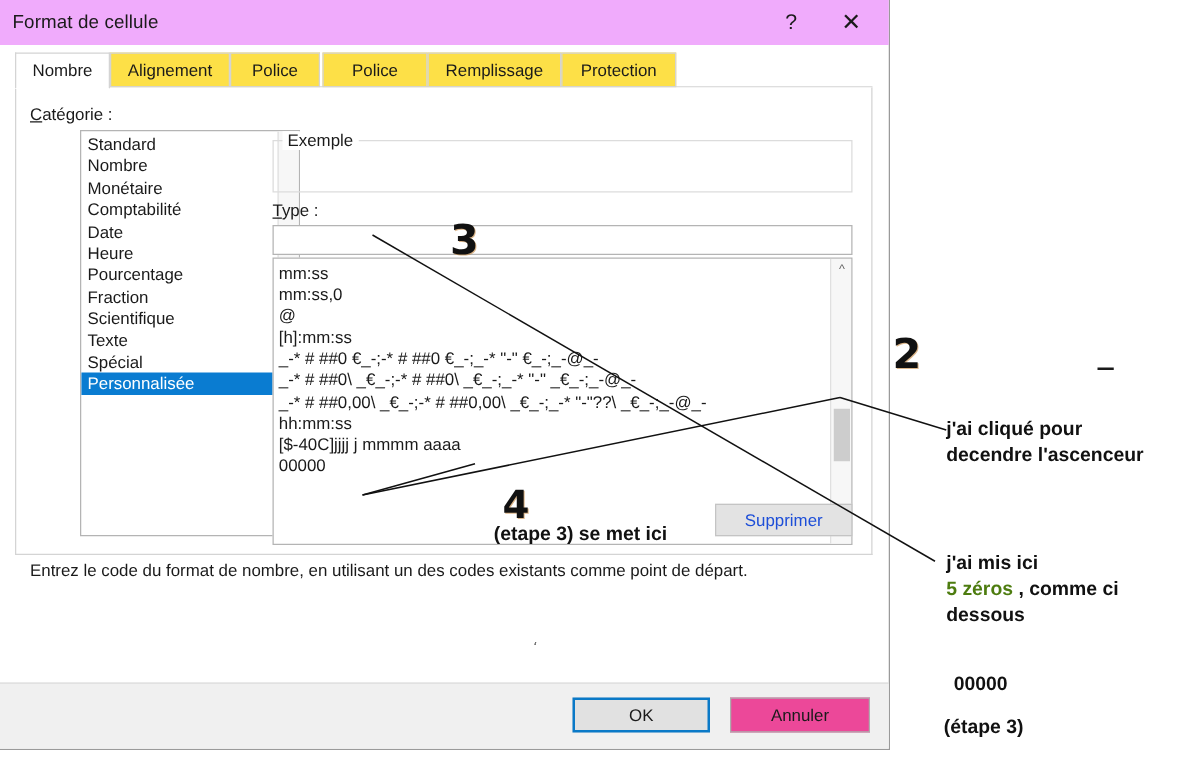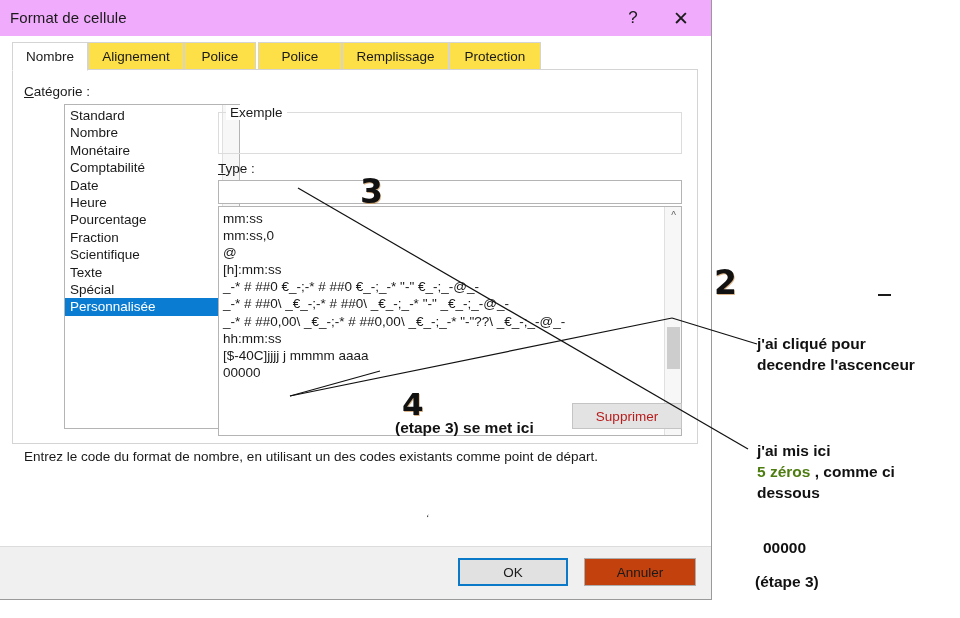--- a/index.html
+++ b/index.html
@@ -123,26 +123,26 @@
     position: absolute; left: 0; top: 3px; width: 444px;
     font-size: 13.5px; color: #1a1a1a;
   }
   .type-item {
     height: 17.1px; line-height: 17.1px; padding-left: 4px;
     white-space: nowrap; cursor: default;
   }
 
   .btn {
     position: absolute; box-sizing: border-box;
-    background: #c2410c; border: 1px solid #adadad;
+    background: #ec4899; border: 1px solid #adadad;
     font-family: "Liberation Sans", sans-serif; font-size: 13.5px;
     color: #1a1a1a; display: flex; align-items: center; justify-content: center;
     cursor: default;
   }
-  .btn.disabled { color: #b91c1c; border-color: #c4c4c4; background:#e3e3e3; }
+  .btn.disabled { color: #1d4ed8; border-color: #c4c4c4; background:#e3e3e3; }
   .btn-supprimer { left: 572px; top: 403px; width: 110px; height: 26px; }
 
   .hint {
     position: absolute; left: 24px; top: 449px; width: 640px;
     font-size: 13.5px; color: #1a1a1a;
   }
 
   
   .footer {
     position: absolute; left: 0; top: 546px; width: 711px; height: 53px;

